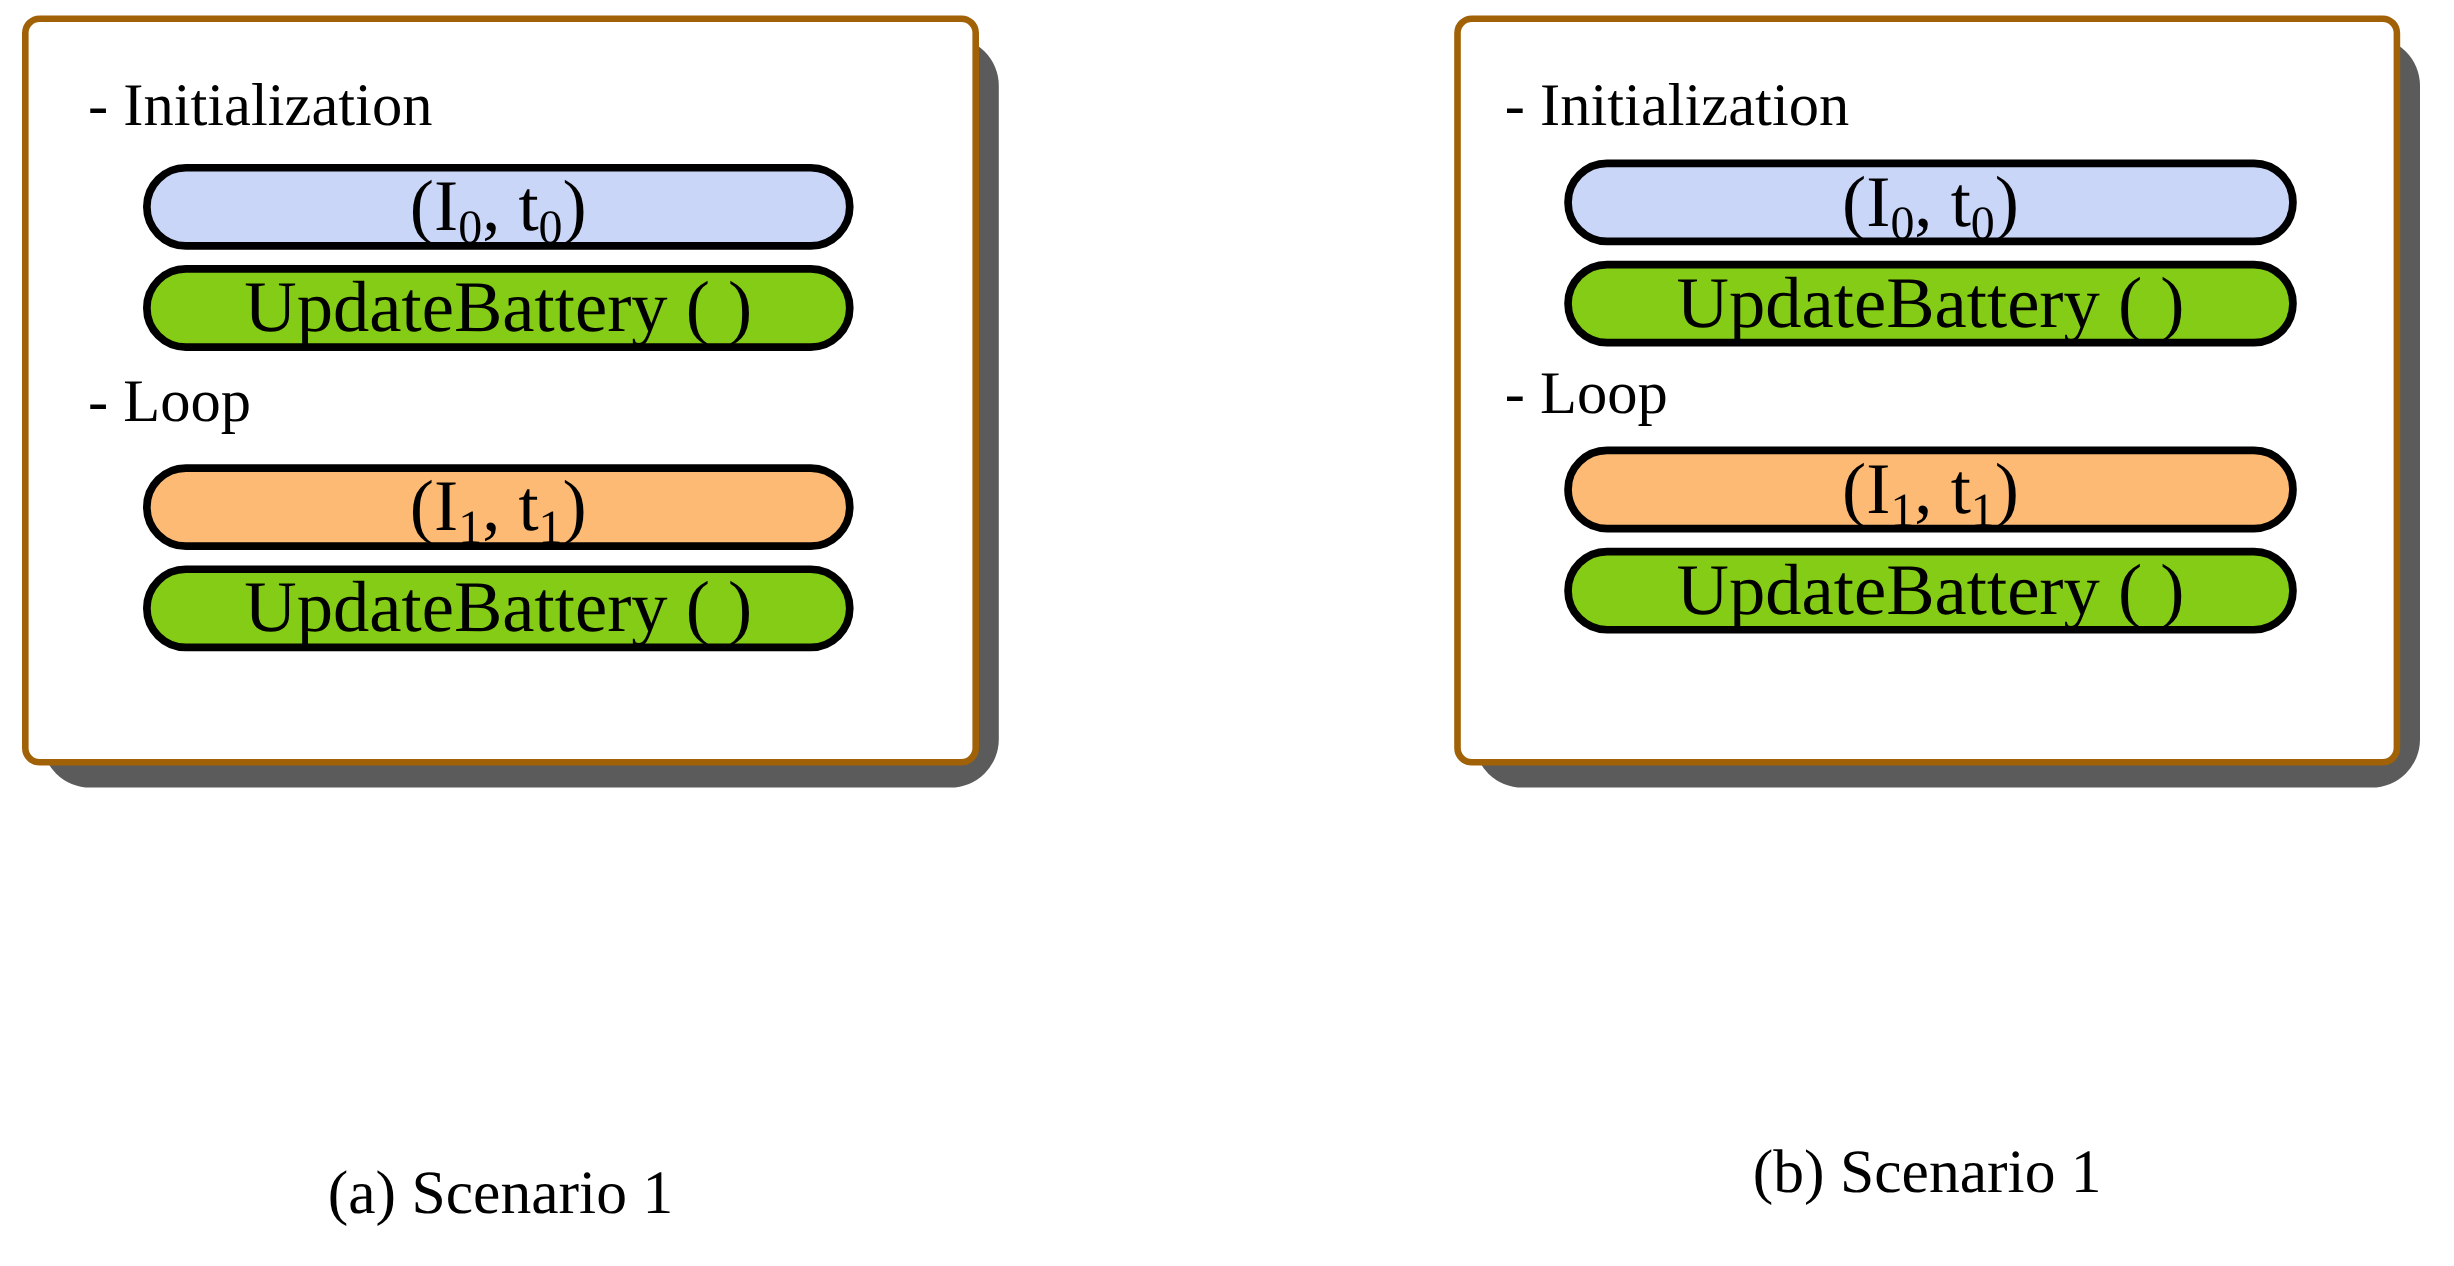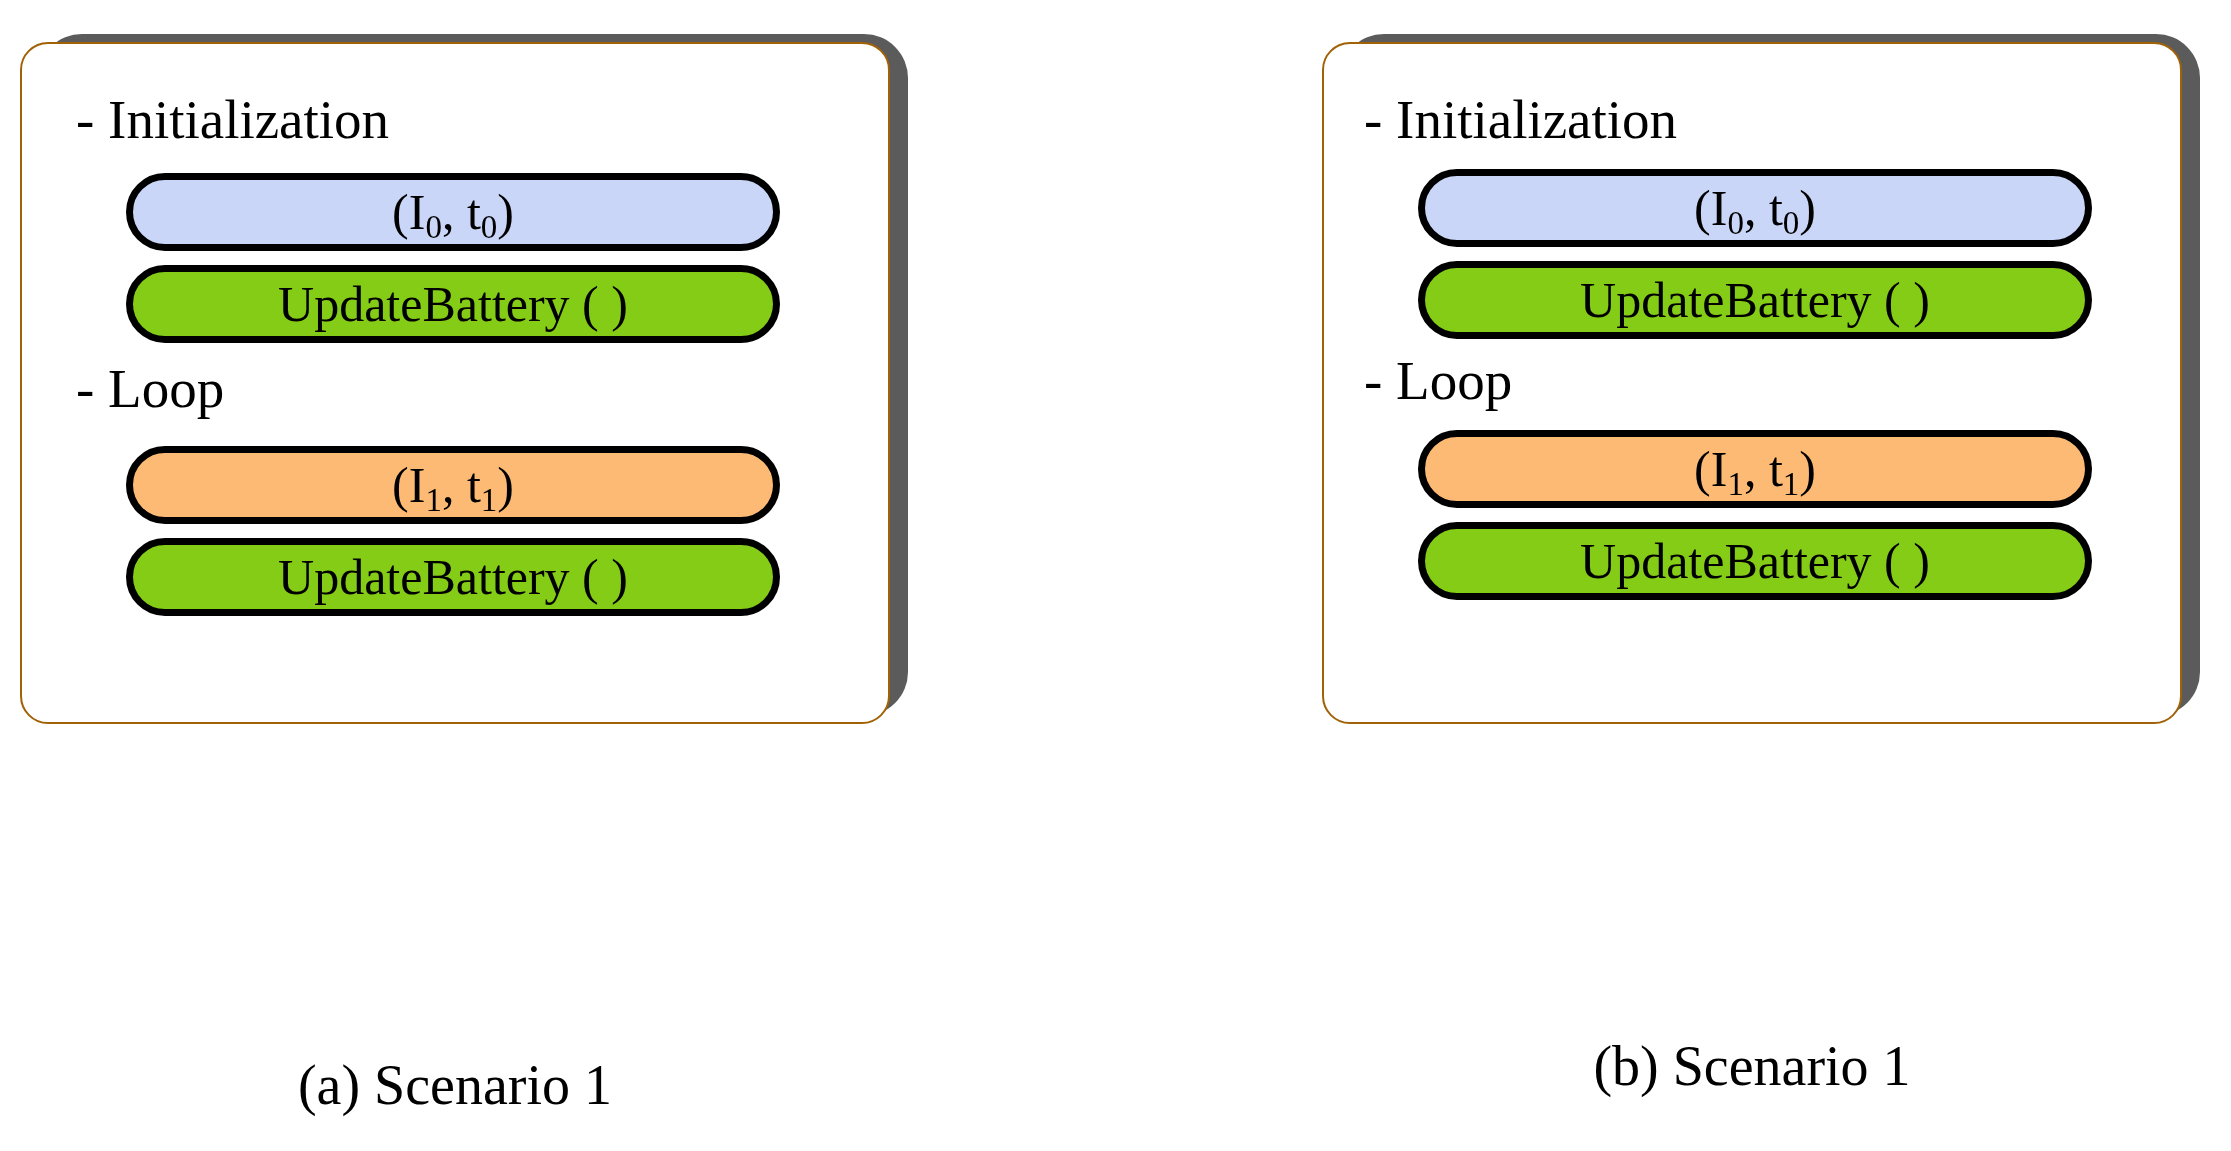--- a/index.html
+++ b/index.html
@@ -38,24 +38,23 @@
     border-radius: 44px;
     z-index: 0;
   }
 
   .panel {
     position: relative;
     z-index: 1;
     height: 682px;
     box-sizing: border-box;
     background: #ffffff;
-    border: 2px solid #a16207;
-    border-radius: 28px;
+    border: 6px solid #a16207;
+    border-radius: 16px;
     padding: 26px 0 0 0;
-    margin-top: 28px;
   }
 
   
   .section-label {
     font-size: 55px;
     line-height: 1.0;
     color: #000000;
     white-space: nowrap;
     padding-left: 54px;
   }
@@ -81,21 +80,21 @@
 
   .pill {
     position: relative;
     height: 78px;
     box-sizing: border-box;
     border: 7px solid #000000;
     border-radius: 39px;
     display: flex;
     align-items: center;
     justify-content: center;
-    font-size: 50px;
+    font-size: 66px;
     color: #000000;
     white-space: nowrap;
     margin-bottom: 14px;
   }
   .pill:last-child { margin-bottom: 0; }
 
   .pill.blue   { background: #c9d6f7; }
   .pill.green  { background: #84cc16; }
   .pill.pink   { background: #fdba74; }
   .pill.orange { background: #fde0b6; }

